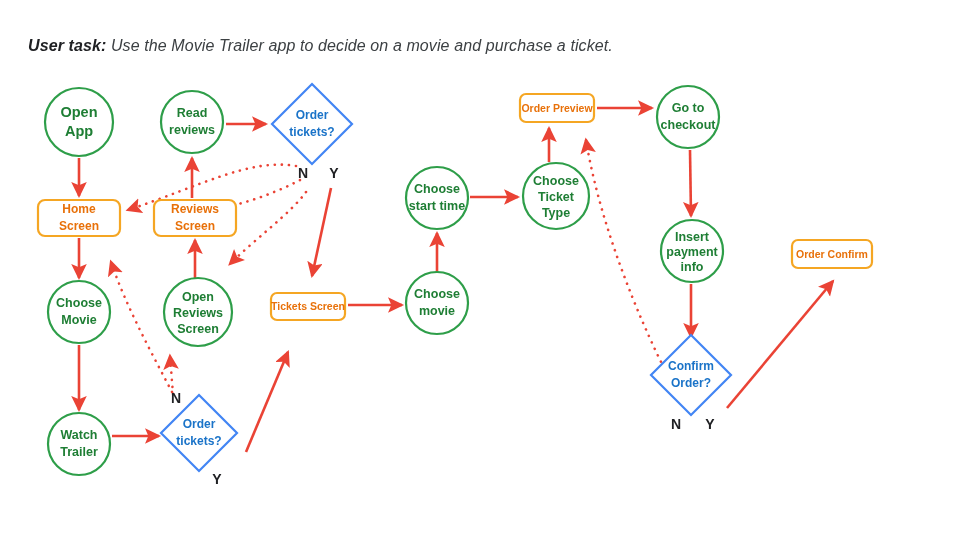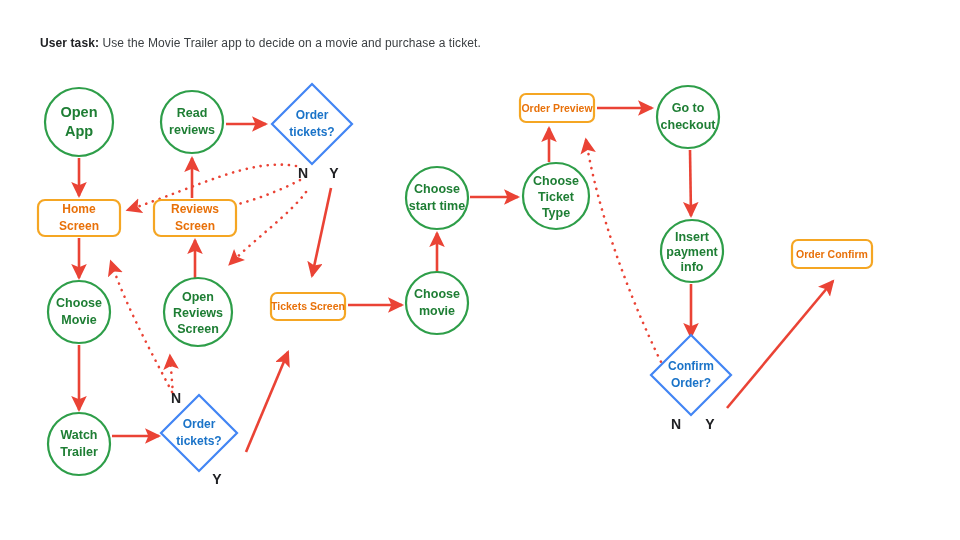--- a/index.html
+++ b/index.html
@@ -10,26 +10,27 @@
   body {
     width: 960px;
     height: 540px;
     font-family: "Liberation Sans", sans-serif;
     color: #202124;
     overflow: hidden;
     position: relative;
   }
   #task-line {
     position: absolute;
-    left: 40px;
+    left: 28px;
     top: 36px;
-    font-size: 12px;
+    font-size: 16px;
     line-height: 1.3;
     color: #3c4043;
     letter-spacing: 0.1px;
+    font-style: italic;
   }
   #task-line .lbl {
     font-weight: bold;
     color: #202124;
   }
   #diagram {
     position: absolute;
     left: 0;
     top: 0;
   }

